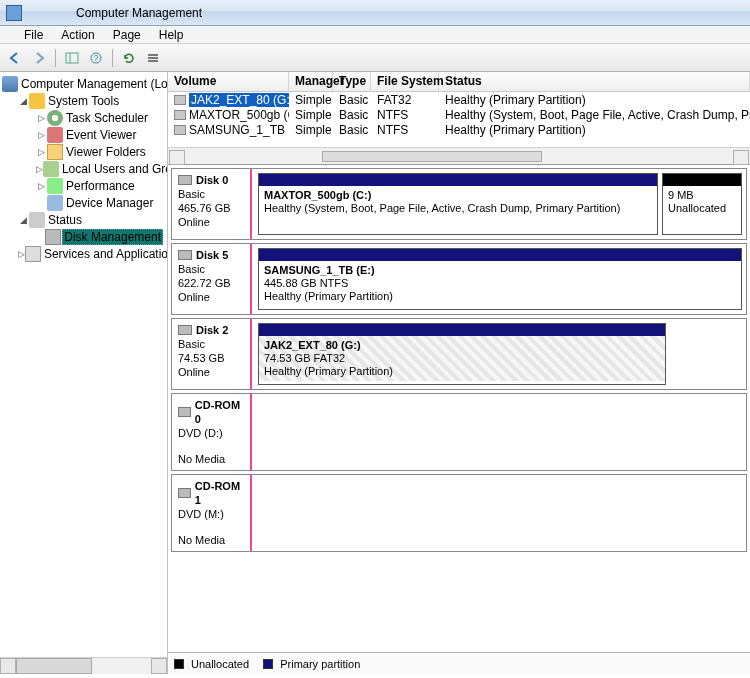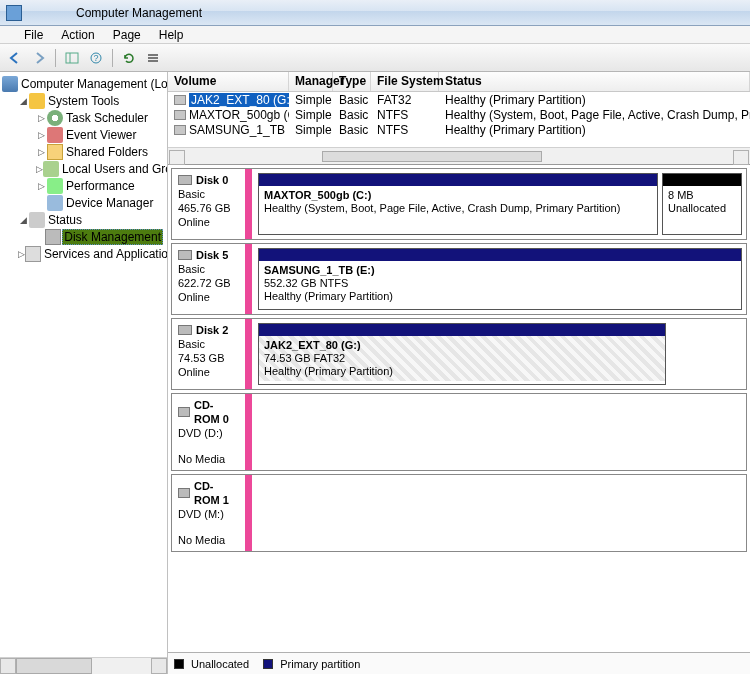--- a/index.html
+++ b/index.html
@@ -12,38 +12,38 @@
   .menubar span { padding:2px 8px; cursor:default; }
   .toolbar { height:28px; background:linear-gradient(#fafafa,#e7e7e7); border-bottom:1px solid #b5b5b5; display:flex; align-items:center; padding:0 4px; gap:2px; }
   .tb-btn { width:22px; height:22px; display:flex; align-items:center; justify-content:center; border:1px solid transparent; border-radius:2px; }
   .tb-sep { width:1px; height:18px; background:#b0b0b0; margin:0 3px; }
   .content { display:flex; height:calc(678px - 26px - 22px - 28px); }
   .tree { width:168px; border-right:1px solid #c0c0c0; background:#fff; overflow:hidden; position:relative; }
   .tree-inner { padding:3px 0; font-size:12px; }
   .tree-row { display:flex; align-items:center; height:17px; white-space:nowrap; padding-right:4px; }
   .tree-row .exp { width:11px; text-align:center; font-size:9px; color:#555; }
   .tree-row .ico { width:16px; height:16px; margin-right:3px; flex-shrink:0; }
-  .tree-row.sel .lbl { background:#4d7c0f; border:1px dotted #5a90c2; padding:0 1px; margin-left:-2px; }
+  .tree-row.sel .lbl { background:#0f766e; border:1px dotted #5a90c2; padding:0 1px; margin-left:-2px; }
   .ind0 { padding-left:2px; } .ind1 { padding-left:18px; } .ind2 { padding-left:36px; }
   .right { flex:1; display:flex; flex-direction:column; min-width:0; background:#fff; }
   .vol-head { display:flex; background:linear-gradient(#fdfdfd,#eee); border-bottom:1px solid #c8c8c8; height:20px; font-size:12px; }
   .vol-head .col { border-right:1px solid #d5d5d5; padding:2px 6px; white-space:nowrap;font-weight:bold; }
   .vol-rows { }
   .vol-row { display:flex; height:15px; font-size:12px; align-items:center; }
   .vol-row .col { padding:0 6px; white-space:nowrap; overflow:hidden; }
   .vol-row .vico { width:12px; height:10px; display:inline-block; background:#c7c7c7; border:1px solid #888; margin-right:3px; vertical-align:middle; }
   .vol-row.sel .vol-name-txt { background:#1060c0; color:#fff; padding:0 2px; }
   .c-vol { width:121px; } .c-lay { width:44px; } .c-typ { width:38px; } .c-fs { width:68px; } .c-st { flex:1; }
   .hscroll { height:17px; background:#f0f0f0; border-top:1px solid #d0d0d0; display:flex; align-items:center; padding:0 16px; position:relative; }
   .hscroll::before, .hscroll::after { content:""; position:absolute; top:2px; width:14px; height:13px; background:#eee; border:1px solid #b0b0b0; }
   .hscroll::before { left:1px; } .hscroll::after { right:1px; }
   .hscroll .thumb { height:11px; background:#dcdcdc; border:1px solid #aaa; width:40%; margin-left:25%; }
   .disks { flex:1; overflow:auto; border-top:1px solid #999; }
   .disk { display:flex; border:1px solid #888; margin:3px 3px 0 3px; min-height:72px; }
-  .disk-info { width:80px; border-right:7px solid #ec4899; padding:4px 6px; font-size:11px; line-height:14px; }
+  .disk-info { width:80px; border-right:2px solid #ec4899; padding:4px 6px; font-size:11px; line-height:14px; }
   .disk-info .dname { font-weight:bold; display:flex; align-items:center; }
   .disk-info .dico { width:14px; height:10px; background:#bbb; border:1px solid #777; margin-right:4px; display:inline-block; }
   .disk-parts { flex:1; display:flex; gap:4px; padding:4px 4px 4px 6px; }
   .part { flex:1; border:1px solid #555; display:flex; flex-direction:column; }
   .part .bar { height:12px; background:#12127a; }
   .part .bar.black { background:#000; }
   .part .body { padding:3px 5px; font-size:11px; line-height:13px; }
   .part .pname { font-weight:bold; }
   .part.hatched .body { background:repeating-linear-gradient(45deg,#f7f7f7,#f7f7f7 4px,#e6e6e6 4px,#e6e6e6 8px); }
   .part.unalloc { flex:0 0 80px; }
@@ -144,21 +144,21 @@
             <span class="lbl">Task Scheduler</span>
           </div>
         <div class="tree-row ind2">
             <span class="exp">▷</span>
             <span class="ico i-event"></span>
             <span class="lbl">Event Viewer</span>
           </div>
         <div class="tree-row ind2">
             <span class="exp">▷</span>
             <span class="ico i-folder"></span>
-            <span class="lbl">Shared Folders</span>
+            <span class="lbl">Viewer Folders</span>
           </div>
         <div class="tree-row ind2">
             <span class="exp">▷</span>
             <span class="ico i-users"></span>
             <span class="lbl">Local Users and Groups</span>
           </div>
         <div class="tree-row ind2">
             <span class="exp">▷</span>
             <span class="ico i-perf"></span>
             <span class="lbl">Performance</span>
@@ -243,21 +243,21 @@
             <div class="part">
               <div class="bar"></div>
               <div class="body">
                 <div class="pname">MAXTOR_500gb  (C:)</div>
                 <div>Healthy (System, Boot, Page File, Active, Crash Dump, Primary Partition)</div>
               </div>
             </div>
             <div class="part unalloc">
               <div class="bar black"></div>
               <div class="body">
-                <div>8 MB</div>
+                <div>9 MB</div>
                 <div>Unallocated</div>
               </div>
             </div>
           </div>
         </div>
 
         <div class="disk">
           <div class="disk-info">
             <div class="dname">
                 <span class="dico"></span>
@@ -265,21 +265,21 @@
               </div>
             <div>Basic</div>
             <div>622.72 GB</div>
             <div>Online</div>
           </div>
           <div class="disk-parts">
             <div class="part">
               <div class="bar"></div>
               <div class="body">
                 <div class="pname">SAMSUNG_1_TB  (E:)</div>
-                <div>552.32 GB NTFS</div>
+                <div>445.88 GB NTFS</div>
                 <div>Healthy (Primary Partition)</div>
               </div>
             </div>
           </div>
         </div>
 
         <div class="disk">
           <div class="disk-info">
             <div class="dname">
                 <span class="dico"></span>

